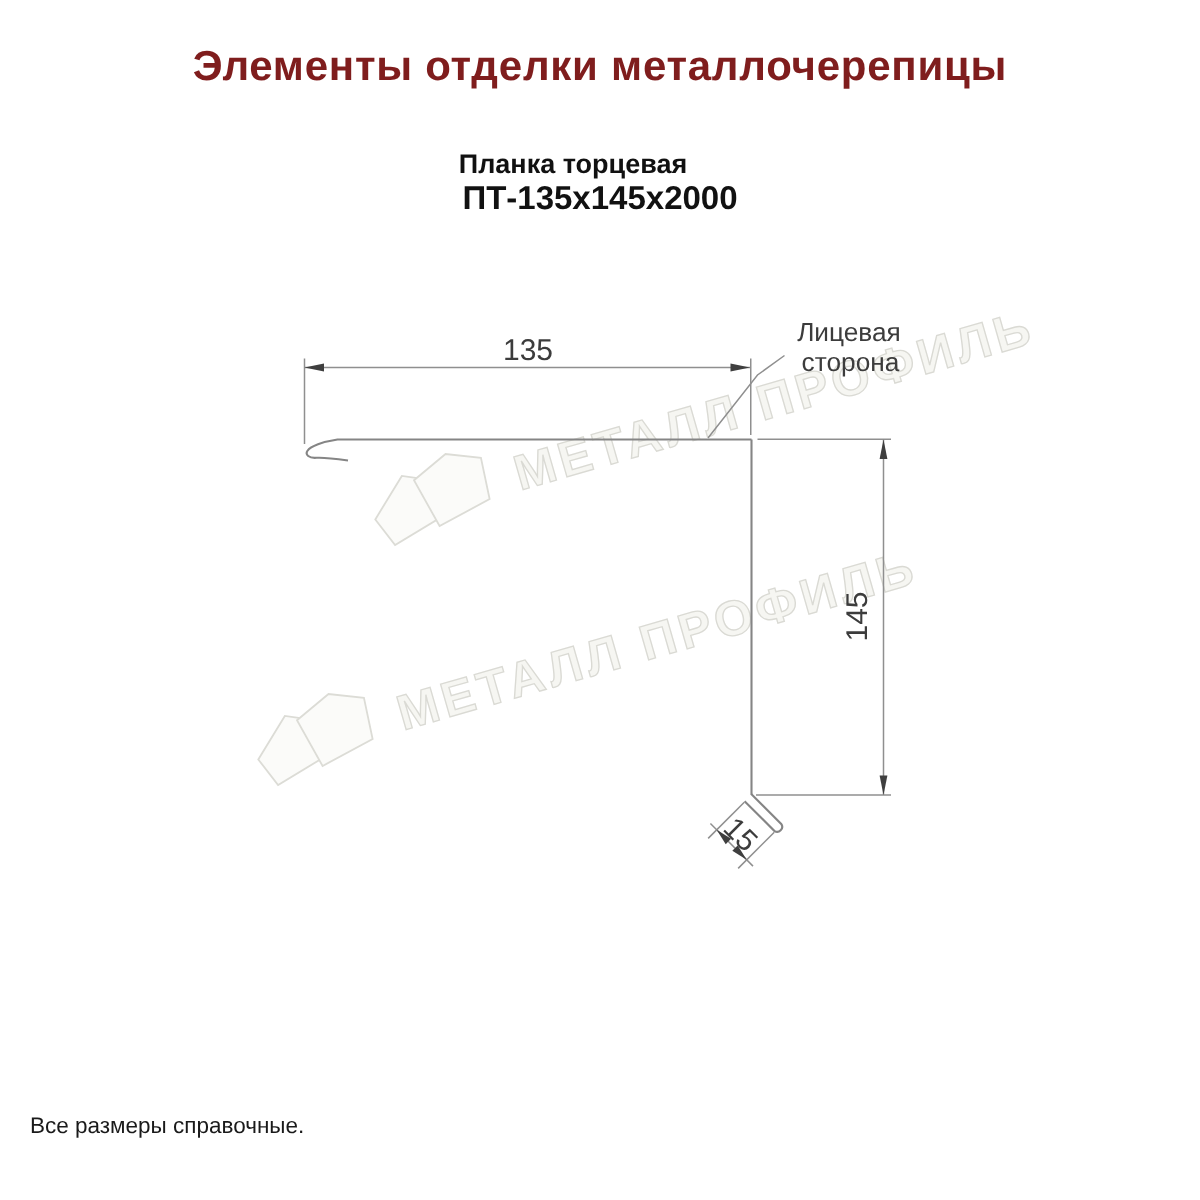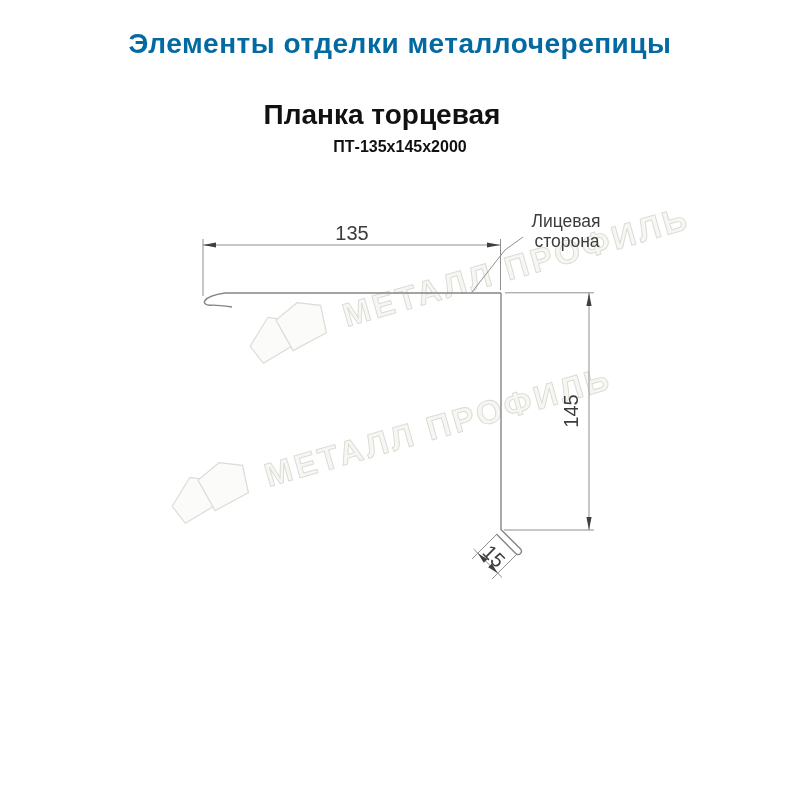--- a/index.html
+++ b/index.html
@@ -10,36 +10,36 @@
     background: #ffffff;
     font-family: "Liberation Sans", sans-serif;
     overflow: hidden;
   }
   .page-title {
     position: absolute;
     left: 0; top: 28px; width: 800px;
     text-align: center;
     font-size: 28px;
     font-weight: bold;
-    color: #0369a1;
+    color: #7f1d1d;
     letter-spacing: 0.5px;
   }
   .product-name {
     position: absolute;
     left: 0; top: 99px; width: 764px;
     text-align: center;
-    font-size: 28px;
+    font-size: 18px;
     font-weight: bold;
     color: #111111;
   }
   .product-sku {
     position: absolute;
-    left: 0; top: 138px; width: 800px;
+    left: 0; top: 119px; width: 800px;
     text-align: center;
-    font-size: 16px;
+    font-size: 22px;
     font-weight: bold;
     color: #111111;
   }
   .diagram-svg {
     position: absolute;
     left: 0; top: 0;
     width: 800px; height: 800px;
   }
   .footer {
     position: absolute;
@@ -132,15 +132,16 @@
     </g>
 
     <g>
       <path class="thin-line" d="M 523,237 L 505,250 L 472,292"></path>
       <text class="label-text" x="566" y="227" text-anchor="middle">Лицевая</text>
       <text class="label-text" x="567" y="247" text-anchor="middle">сторона</text>
     </g>
   </svg>
 
   <div class="footer">
+    <div>Все размеры справочные.</div>
   </div>
 
 </div>
 
 </body></html>

